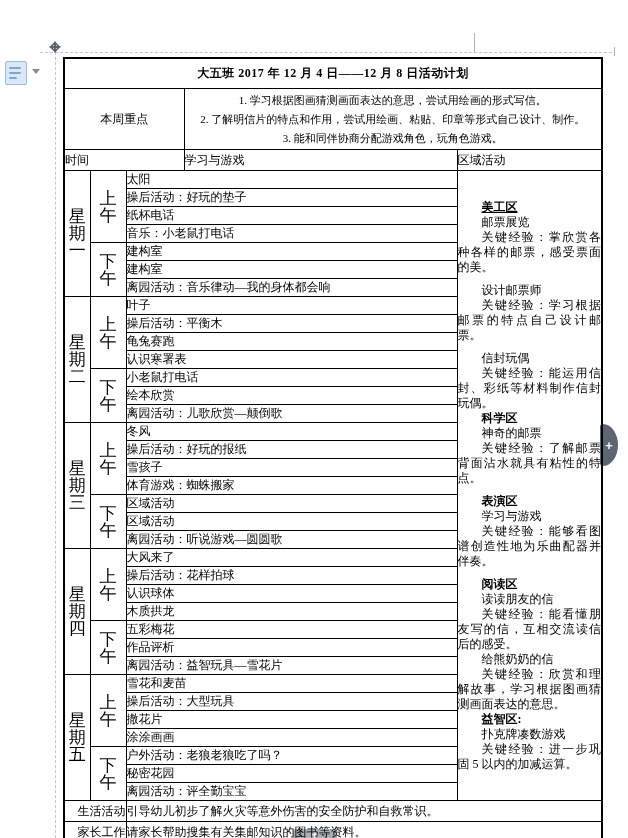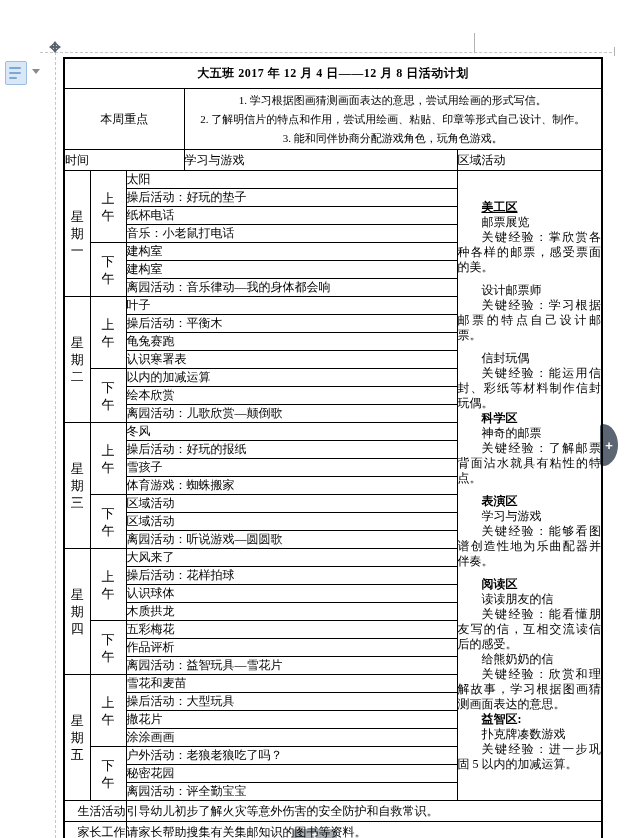--- a/index.html
+++ b/index.html
@@ -44,21 +44,21 @@
   .title-cell{
     height:29px;border:2px solid #000;text-align:center;
     font-size:20px;font-weight:bold;white-space:nowrap;letter-spacing:0.5px;
   }
   .focus-label{height:60px;text-align:center;font-size:13px;}
   .focus-content{padding:3px 4px 3px 12px;}
   .focus-content .fline{font-size:11px;line-height:19px;white-space:nowrap;text-align:center;}
   .head-cell{height:20px;text-align:left;font-size:13px;border-top:2px solid #000;border-bottom:2px solid #000;}
   .activity-cell{padding-left:12px;font-size:11.5px;white-space:nowrap;}
   .day-cell,.ampm-cell{text-align:center;}
-  .vtext{width:1.1em;margin:0 auto;word-break:break-all;line-height:17px;font-size:13px;}
+  .vtext{width:1.1em;margin:0 auto;word-break:break-all;line-height:17px;font-size:17px;}
   .region-cell{vertical-align:top;padding:3px 4px 0 4px;margin-top:28px;}
   .region-cell p{margin:0;font-size:12px;line-height:15px;text-indent:2em;text-align:justify;}
   .region-cell p.rg-header{font-weight:bold;}
   .region-cell p.rg-underline{text-decoration:underline;}
   .region-cell p.rg-gap{margin-top:8px;}
   .bottom-label{height:20px;text-align:right;font-size:13px;}
   .bottom-content{padding-left:16px;font-size:11.5px;white-space:nowrap;}
 </style>
 </head>
 <body>
@@ -184,21 +184,21 @@
       <tr>
         <td class="activity-cell" colspan="2">龟兔赛跑</td>
       </tr>
       <tr>
         <td class="activity-cell" colspan="2">认识寒署表</td>
       </tr>
       <tr>
         <td class="ampm-cell" rowspan="3">
           <div class="vtext">下午</div>
         </td>
-        <td class="activity-cell" colspan="2">以内的加减运算</td>
+        <td class="activity-cell" colspan="2">小老鼠打电话</td>
       </tr>
       <tr>
         <td class="activity-cell" colspan="2">绘本欣赏</td>
       </tr>
       <tr>
         <td class="activity-cell" colspan="2">离园活动：儿歌欣赏—颠倒歌</td>
       </tr>
       <tr>
         <td class="day-cell" rowspan="7">
           <div class="vtext">星期三</div>

